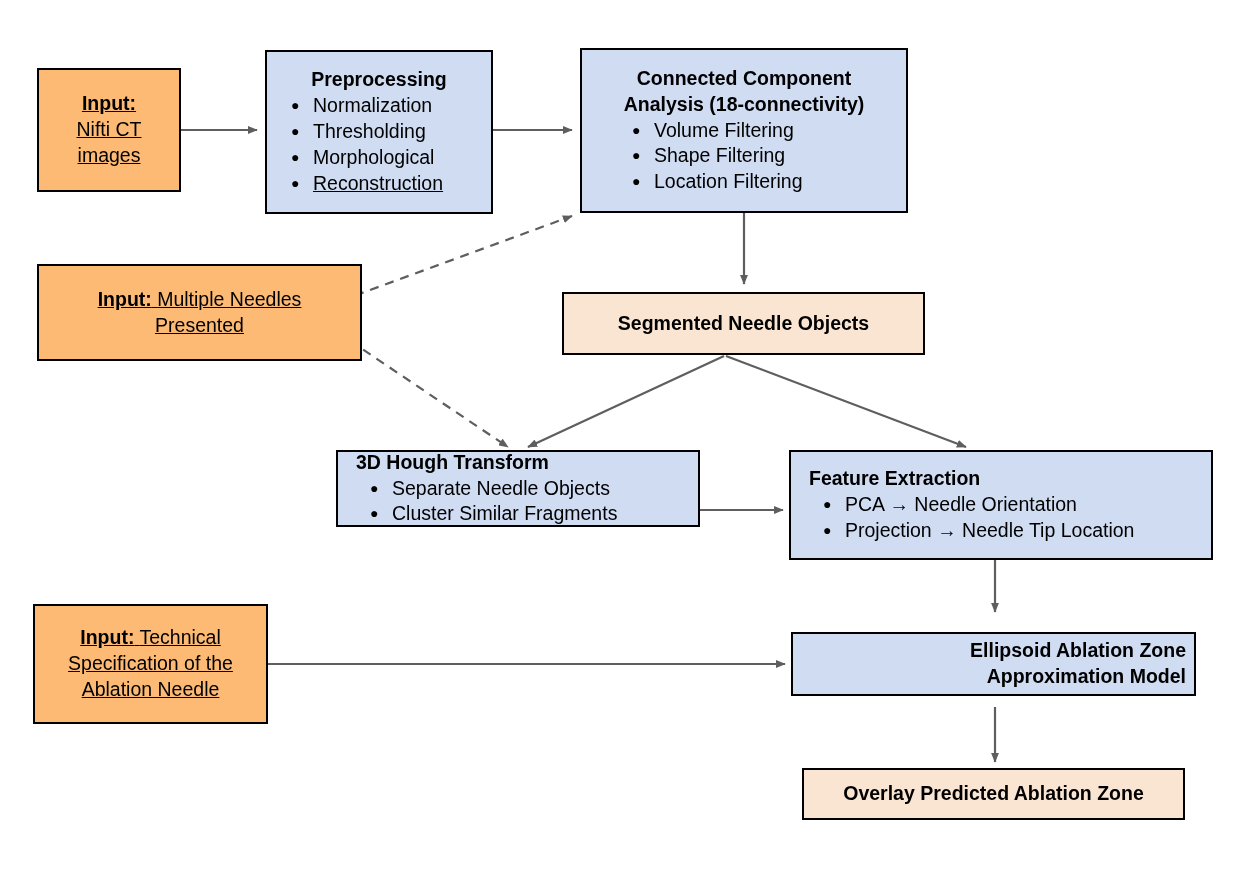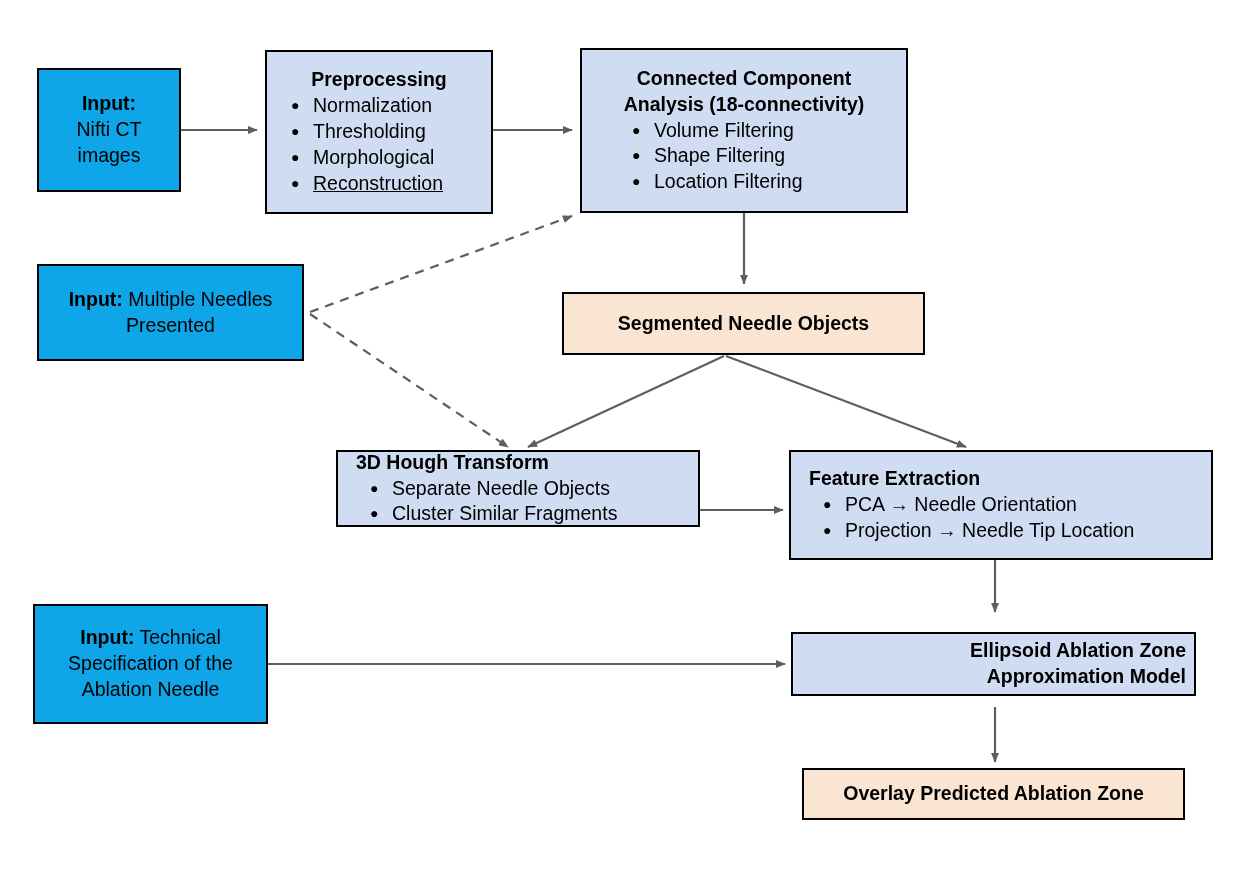--- a/index.html
+++ b/index.html
@@ -29,21 +29,21 @@
   .node {
     position: absolute;
     box-sizing: border-box;
     border: 2px solid #000000;
     display: flex;
     flex-direction: column;
     justify-content: center;
     font-size: 19.5px;
     line-height: 1.33;
   }
-  .node.plain   { background: #0ea5e9; }
+  .node.plain   { background: #fdba74; text-decoration: underline; }
   .node.process { background: #cfdcf2; }
   .node.data    { background: #fae5d2; }
 
   .node-center {
     text-align: center;
     padding: 0 10px;
   }
   .node-head {
     font-weight: bold;
     text-align: center;
@@ -152,21 +152,21 @@
   <div class="node process" style="left:580px; top:48px; width:328px; height:165px;">
     <div class="node-head">Connected Component</div>
     <div class="node-head">Analysis (18-connectivity)</div>
     <ul class="bullets" style="padding-left:72px;">
       <li>Volume Filtering</li>
       <li>Shape Filtering</li>
       <li>Location Filtering</li>
     </ul>
   </div>
 
-  <div class="node plain" style="left:37px; top:264px; width:267px; height:97px;">
+  <div class="node plain" style="left:37px; top:264px; width:325px; height:97px;">
     <div class="node-center">
       <span><span class="strong">Input:</span> <span>Multiple Needles</span></span>
       <span class="lbl">Presented</span>
     </div>
   </div>
 
   <div class="node data" style="left:562px; top:292px; width:363px; height:63px;">
     <div class="node-head">Segmented Needle Objects</div>
   </div>
 

